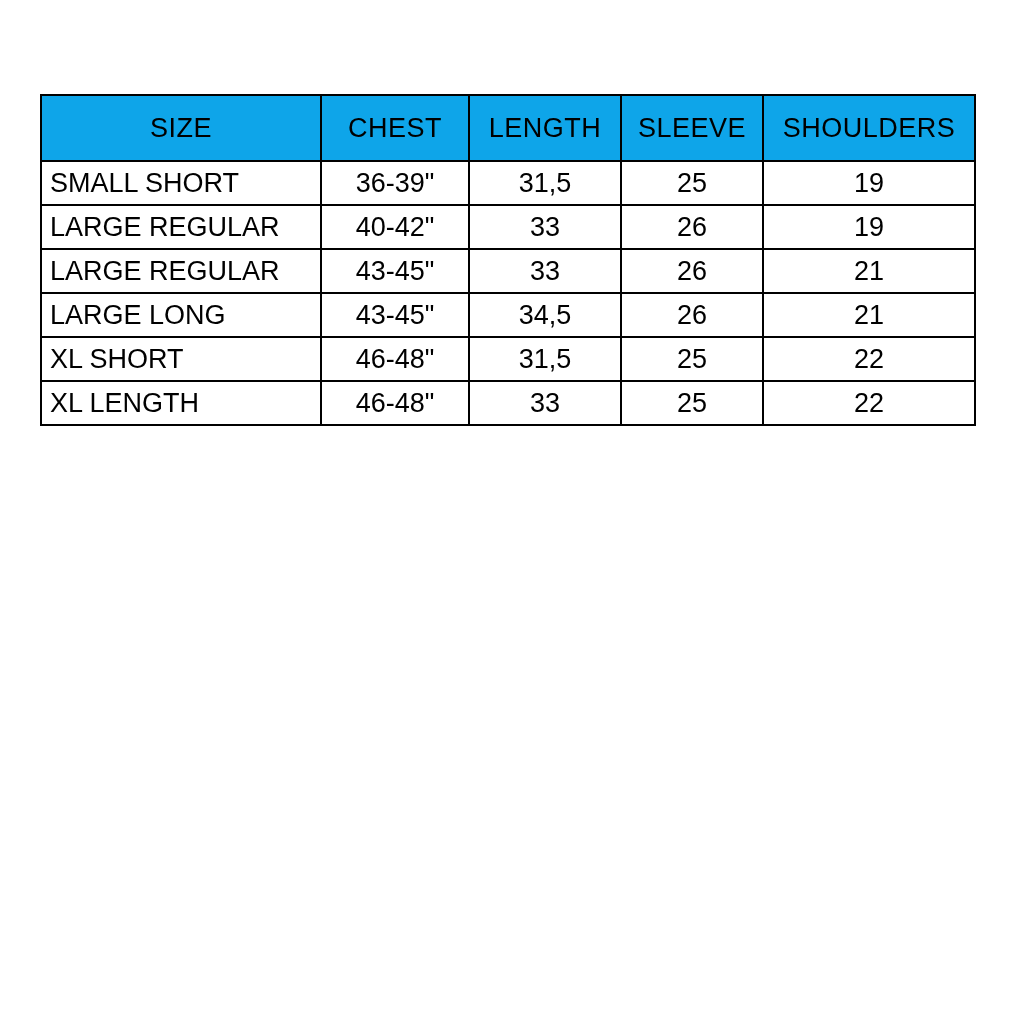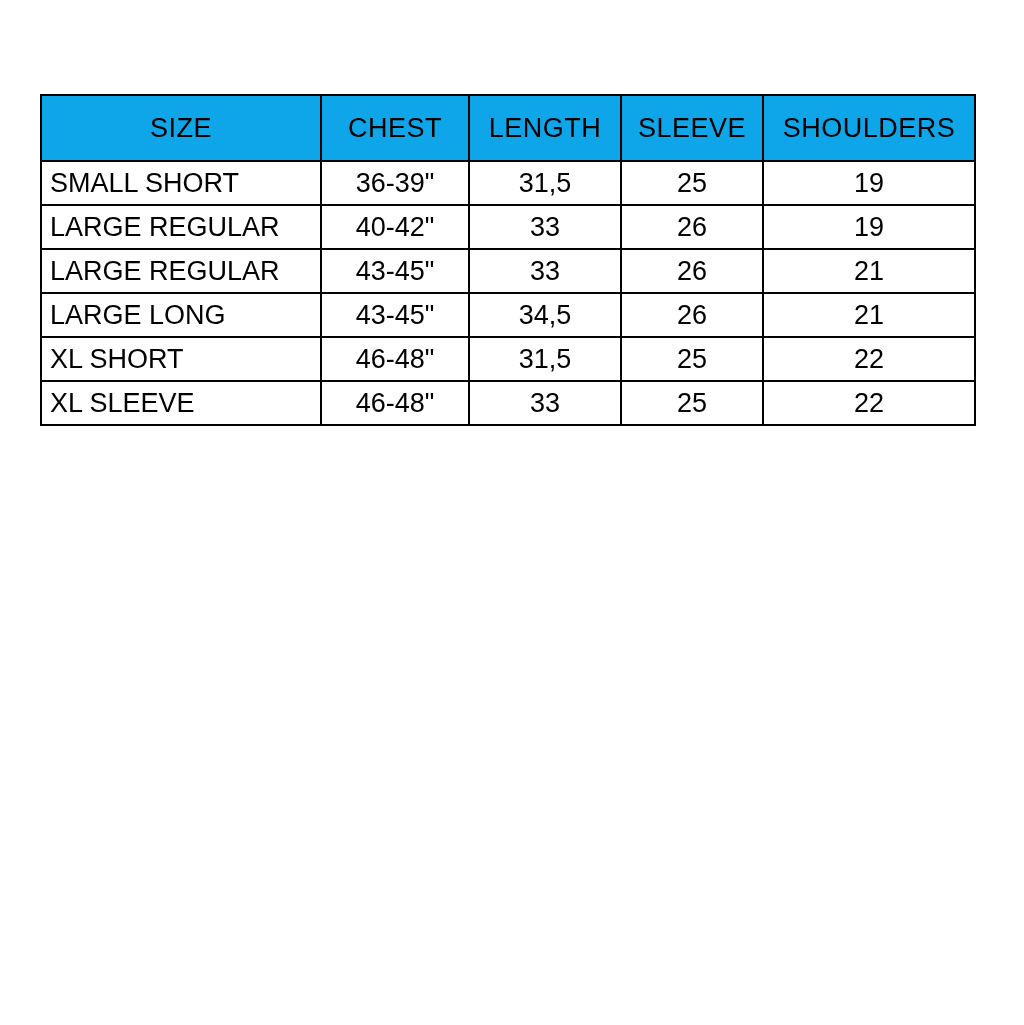--- a/index.html
+++ b/index.html
@@ -113,21 +113,21 @@
           <td>21</td>
         </tr>
         <tr>
           <td class="size-cell">XL SHORT</td>
           <td>46-48"</td>
           <td>31,5</td>
           <td>25</td>
           <td>22</td>
         </tr>
         <tr>
-          <td class="size-cell">XL SLEEVE</td>
+          <td class="size-cell">XL LENGTH</td>
           <td>46-48"</td>
           <td>33</td>
           <td>25</td>
           <td>22</td>
         </tr>
       </tbody>
     </table>
   </div>
 </div>
 

